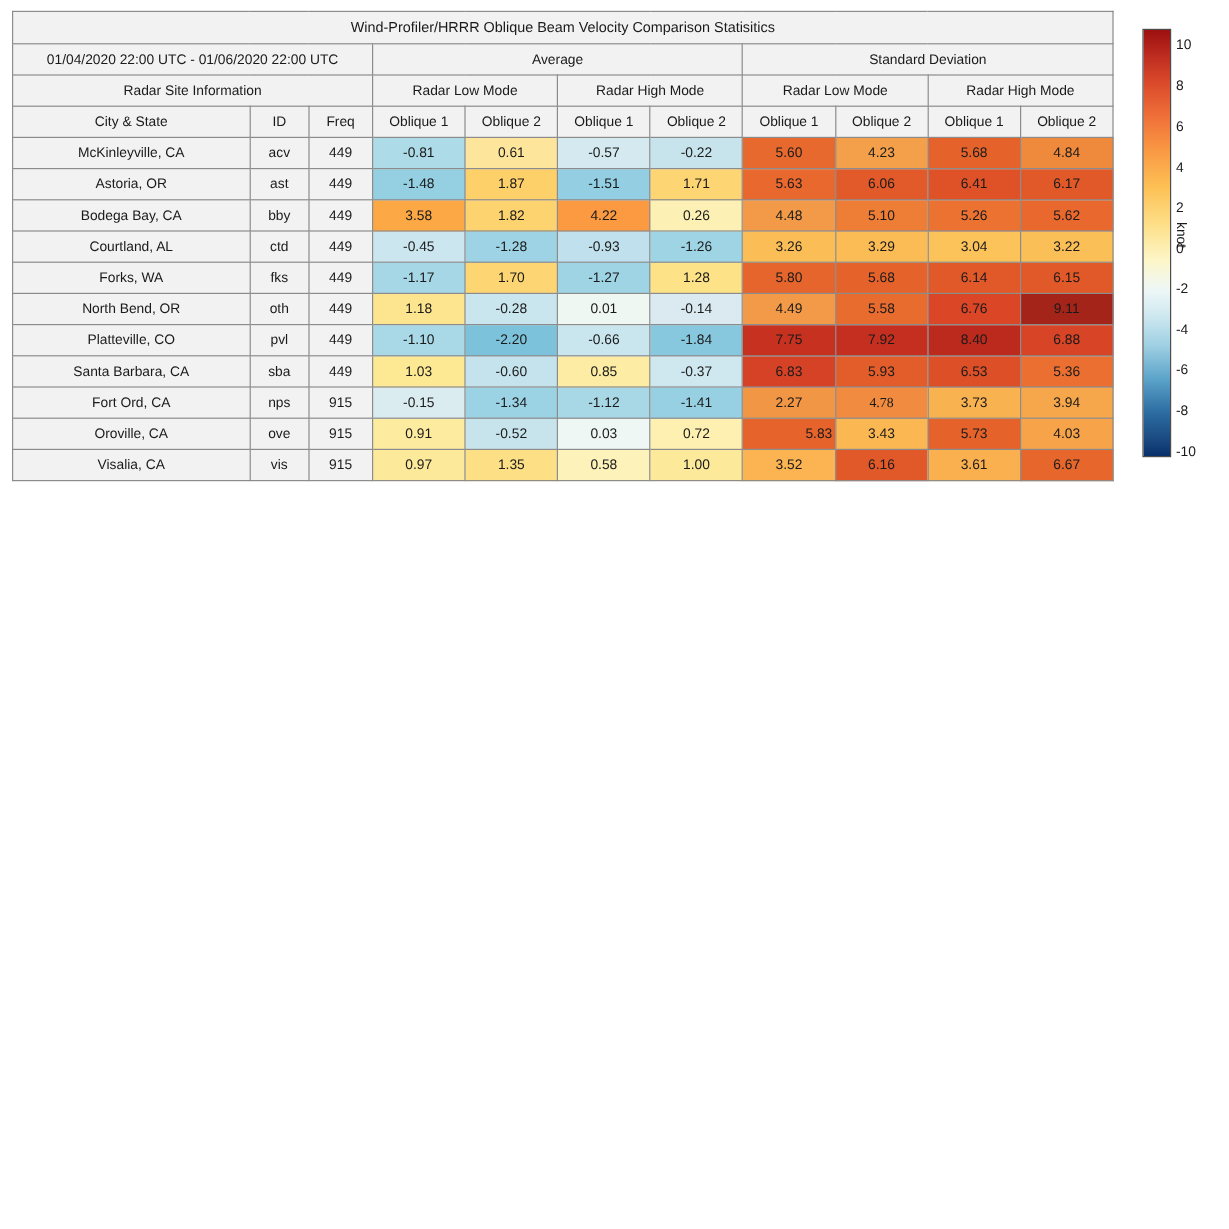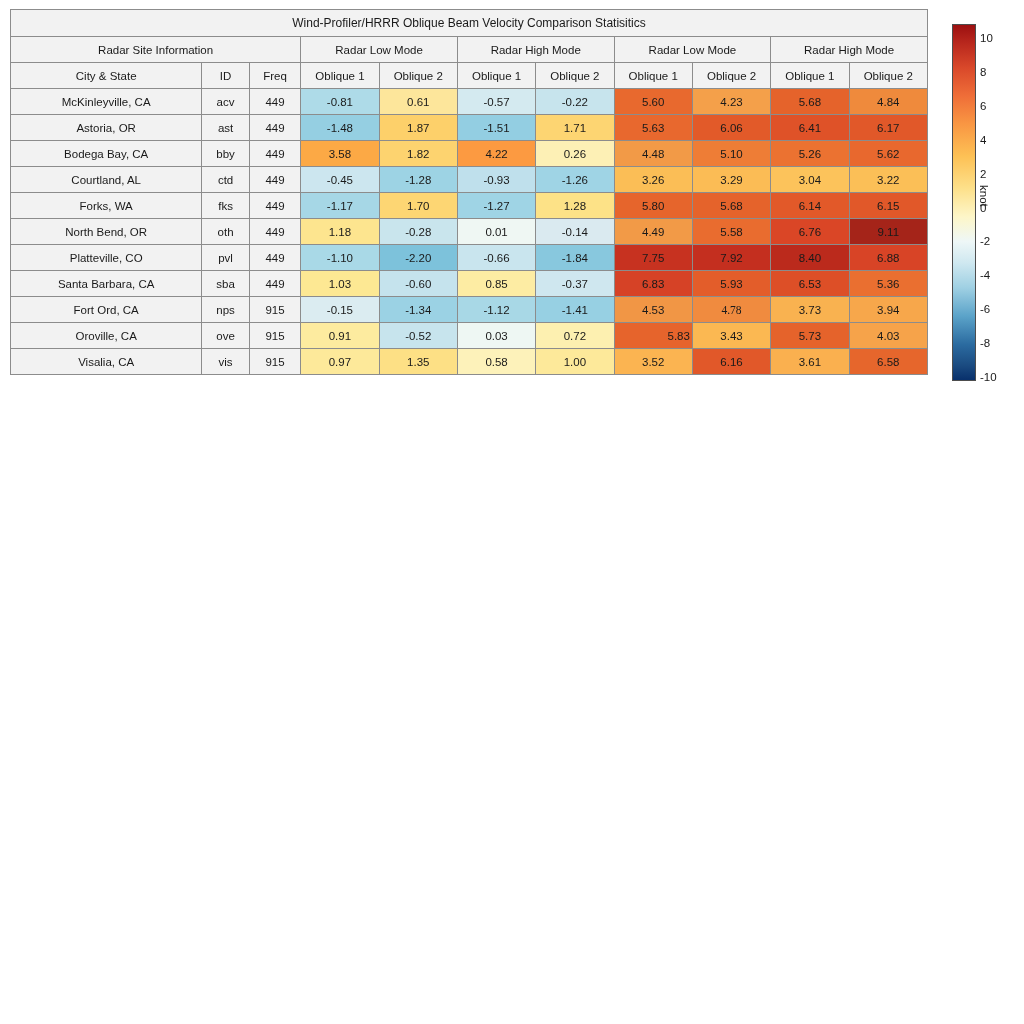--- a/index.html
+++ b/index.html
@@ -101,20 +101,25 @@
 </head>
 <body>
 
 <div id="root">
 
   <div class="table-wrap">
     <table class="heat">
       <tbody>
         <tr>
           <td class="title" colspan="11">Wind-Profiler/HRRR Oblique Beam Velocity Comparison Statisitics</td>
+        </tr>
+        <tr>
+          <td class="timecell" colspan="3">01/04/2020 22:00 UTC - 01/06/2020 22:00 UTC</td>
+          <td colspan="4">Average</td>
+          <td colspan="4">Standard Deviation</td>
         </tr>
         <tr>
           <td colspan="3">Radar Site Information</td>
           <td colspan="2">Radar Low Mode</td>
           <td colspan="2">Radar High Mode</td>
           <td colspan="2">Radar Low Mode</td>
           <td colspan="2">Radar High Mode</td>
         </tr>
         <tr>
           <td class="city">City &amp; State</td>
@@ -234,21 +239,21 @@
             <td class="obl val" style="background: rgb(234, 111, 48);">5.36</td>
           </tr>
           <tr>
             <td class="city">Fort Ord, CA</td>
             <td class="idcol">nps</td>
             <td class="freqcol">915</td>
             <td class="obl val" style="background: rgb(219, 236, 241);">-0.15</td>
             <td class="obl val" style="background: rgb(155, 210, 228);">-1.34</td>
             <td class="obl val" style="background: rgb(168, 216, 230);">-1.12</td>
             <td class="obl val" style="background: rgb(151, 208, 227);">-1.41</td>
-            <td class="obl val" style="background: rgb(241, 150, 69);">4.53</td>
+            <td class="obl val" style="background: rgb(241, 150, 69);">2.27</td>
             <td class="obl val" style="background: rgb(240, 139, 63); font-family: Liberation Serif, serif;">4.78</td>
             <td class="obl val" style="background: rgb(249, 178, 80);">3.73</td>
             <td class="obl val" style="background: rgb(247, 167, 75);">3.94</td>
           </tr>
           <tr>
             <td class="city">Oroville, CA</td>
             <td class="idcol">ove</td>
             <td class="freqcol">915</td>
             <td class="obl val" style="background: rgb(253, 235, 159);">0.91</td>
             <td class="obl val" style="background: rgb(199, 228, 237);">-0.52</td>
@@ -263,21 +268,21 @@
             <td class="city">Visalia, CA</td>
             <td class="idcol">vis</td>
             <td class="freqcol">915</td>
             <td class="obl val" style="background: rgb(253, 233, 154);">0.97</td>
             <td class="obl val" style="background: rgb(253, 224, 133);">1.35</td>
             <td class="obl val" style="background: rgb(253, 242, 186);">0.58</td>
             <td class="obl val" style="background: rgb(253, 233, 154);">1.00</td>
             <td class="obl val" style="background: rgb(251, 180, 81);">3.52</td>
             <td class="obl val" style="background: rgb(225, 88, 41);">6.16</td>
             <td class="obl val" style="background: rgb(250, 176, 79);">3.61</td>
-            <td class="obl val" style="background: rgb(230, 102, 44);">6.58</td>
+            <td class="obl val" style="background: rgb(230, 102, 44);">6.67</td>
           </tr>
         </tbody>
     </table>
   </div>
 
   <div class="legend"></div>
   <div class="legend-ticks">
       <span style="top: 16px;">10</span>
       <span style="top: 49.9px;">8</span>
       <span style="top: 83.8px;">6</span>

